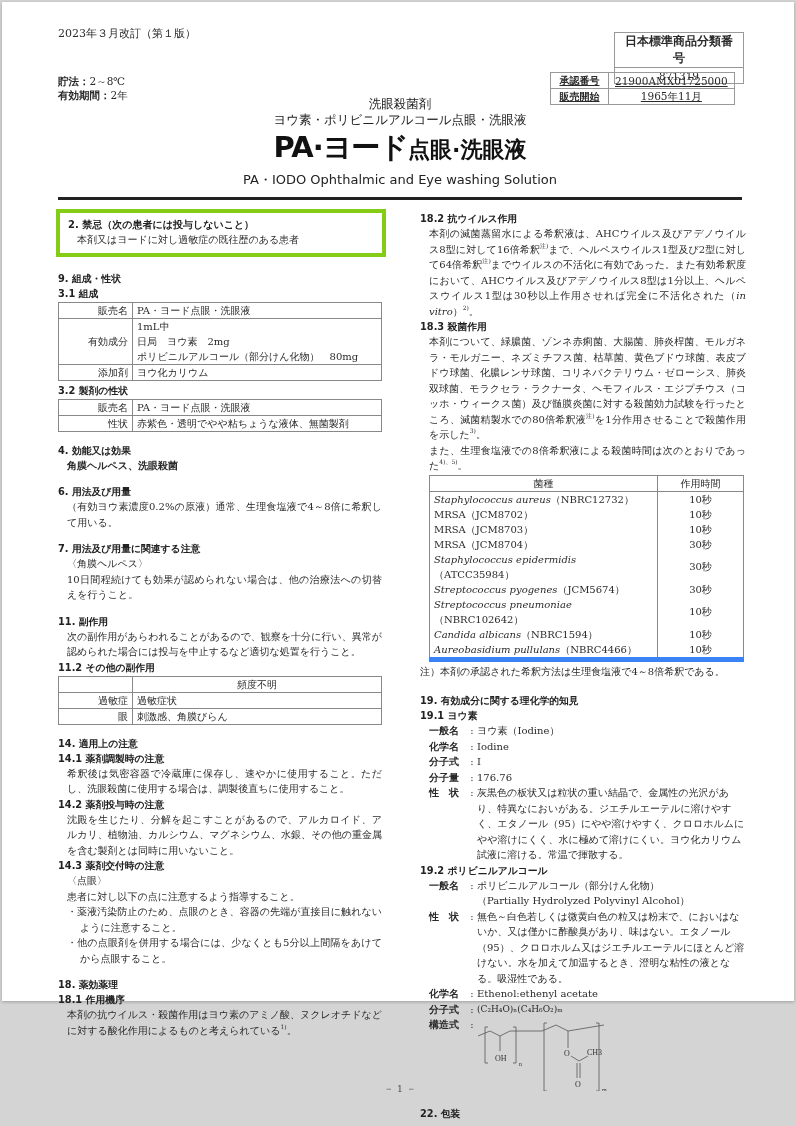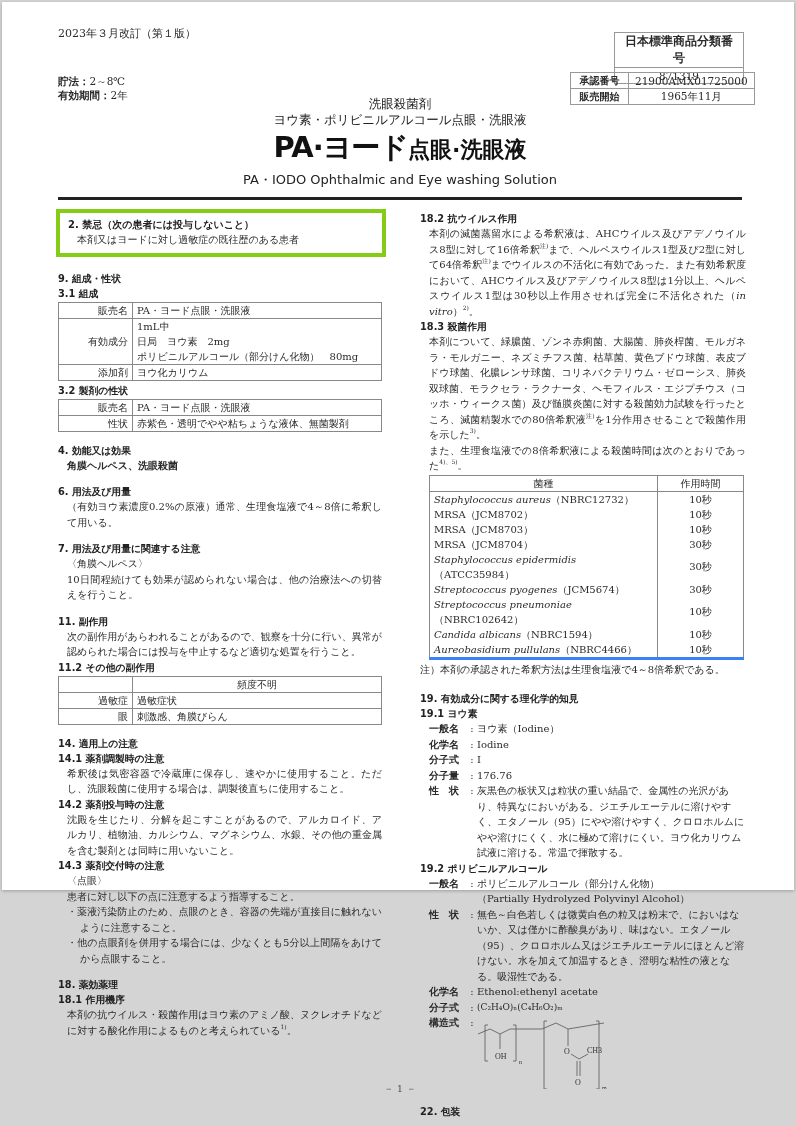--- a/index.html
+++ b/index.html
@@ -1,30 +1,30 @@
 <!DOCTYPE html>
 <html><head>
 <meta charset="utf-8">
 <style>
   * { box-sizing: border-box; margin: 0; padding: 0; }
   html, body { width: 796px; height: 1126px; background: #d4d4d4; overflow: hidden; }
   body { font-family: "DejaVu Serif", "Liberation Serif", serif; color: #2a2a2a; }
-  .page { position: absolute; left: 2px; top: 2px; width: 792px; height: 888px; background: #fff; box-shadow: 0 1px 3px rgba(0,0,0,0.25); }
+  .page { position: absolute; left: 2px; top: 2px; width: 792px; height: 999px; background: #fff; box-shadow: 0 1px 3px rgba(0,0,0,0.25); }
   .abs { position: absolute; }
 
   .revision { left: 56px; top: 24px; font-size: 11px; }
   .storage { left: 56px; top: 72px; font-size: 10.5px; line-height: 14px; font-family: "DejaVu Sans", "Liberation Sans", sans-serif; }
   .storage .lbl { font-weight: bold; }
   .storage .val { font-family: "DejaVu Serif", "Liberation Serif", serif; font-weight: normal; }
 
   table.meta { border-collapse: collapse; font-size: 10.5px; }
   table.meta td { border: 1px solid #999; padding: 0 6px; height: 16px; text-align: center; }
   .jsic { left: 612px; top: 30px; width: 130px; }
   .jsic td.hd { font-family: Liberation Mono, monospace; font-weight: bold; font-size: 12px; }
-  .approval { left: 568px; top: 70px; }
+  .approval { left: 548px; top: 70px; text-decoration: underline; }
   .approval td.hd { font-family: "DejaVu Sans", "Liberation Sans", sans-serif; font-weight: bold; font-size: 10px; width: 58px; }
   .approval td.v { width: 118px; }
 
   .titleblock { left: 0; top: 94px; width: 796px; text-align: center; font-family: "DejaVu Sans", "Liberation Sans", sans-serif; }
   .titleblock .cat { font-size: 12.5px; line-height: 16px; color: #222; }
   .titleblock .generic { font-size: 12.5px; line-height: 16px; color: #222; }
   .titleblock .brand { margin-top: 2px; line-height: 34px; color: #111; }
   .titleblock .brand .b1 { font-size: 29px; font-weight: bold; letter-spacing: -1px; }
   .titleblock .brand .b2 { font-size: 22px; font-weight: bold; }
   .titleblock .en { font-size: 13px; line-height: 18px; margin-top: 2px; color: #222; }
@@ -42,21 +42,21 @@
   .bullet { padding-left: 22px; text-indent: -13px; text-align: justify; }
 
   .contra { border: 4px solid #84cc16; padding: 4px 8px 5px 8px; margin-left: -2px; width: 330px; }
   .contra .h { font-size: 10px; }
 
   table.dt { border-collapse: collapse; width: 100%; font-size: 10px; margin: 1px 0 2px 0; }
   table.dt td, table.dt th { border: 1px solid #888; padding: 0 4px; line-height: 15px; font-weight: normal; }
   table.dt td.k { text-align: right; width: 74px; }
   table.dt.bac td, table.dt.bac th { border-top: none; border-bottom: none; }
   table.dt.bac tr:first-child th { border-top: 1px solid #888; border-bottom: 1px solid #888; }
-  table.dt.bac tr:last-child td { border-bottom: 3px solid #3b82f6; }
+  table.dt.bac tr:last-child td { border-bottom: 5px solid #3b82f6; }
   table.dt.bac th { text-align: center; }
   table.dt.bac td.t { text-align: center; width: 86px; }
   i { font-style: italic; }
   sup { font-size: 6px; vertical-align: top; line-height: 8px; }
 
   .prop { display: flex; }
   .prop .k { font-family: "DejaVu Sans", "Liberation Sans", sans-serif; font-weight: bold; width: 47px; padding-left: 9px; white-space: nowrap; flex: none; }
   .prop .c { width: 10px; flex: none; text-align: center; }
   .prop .v { flex: 1; }
 

